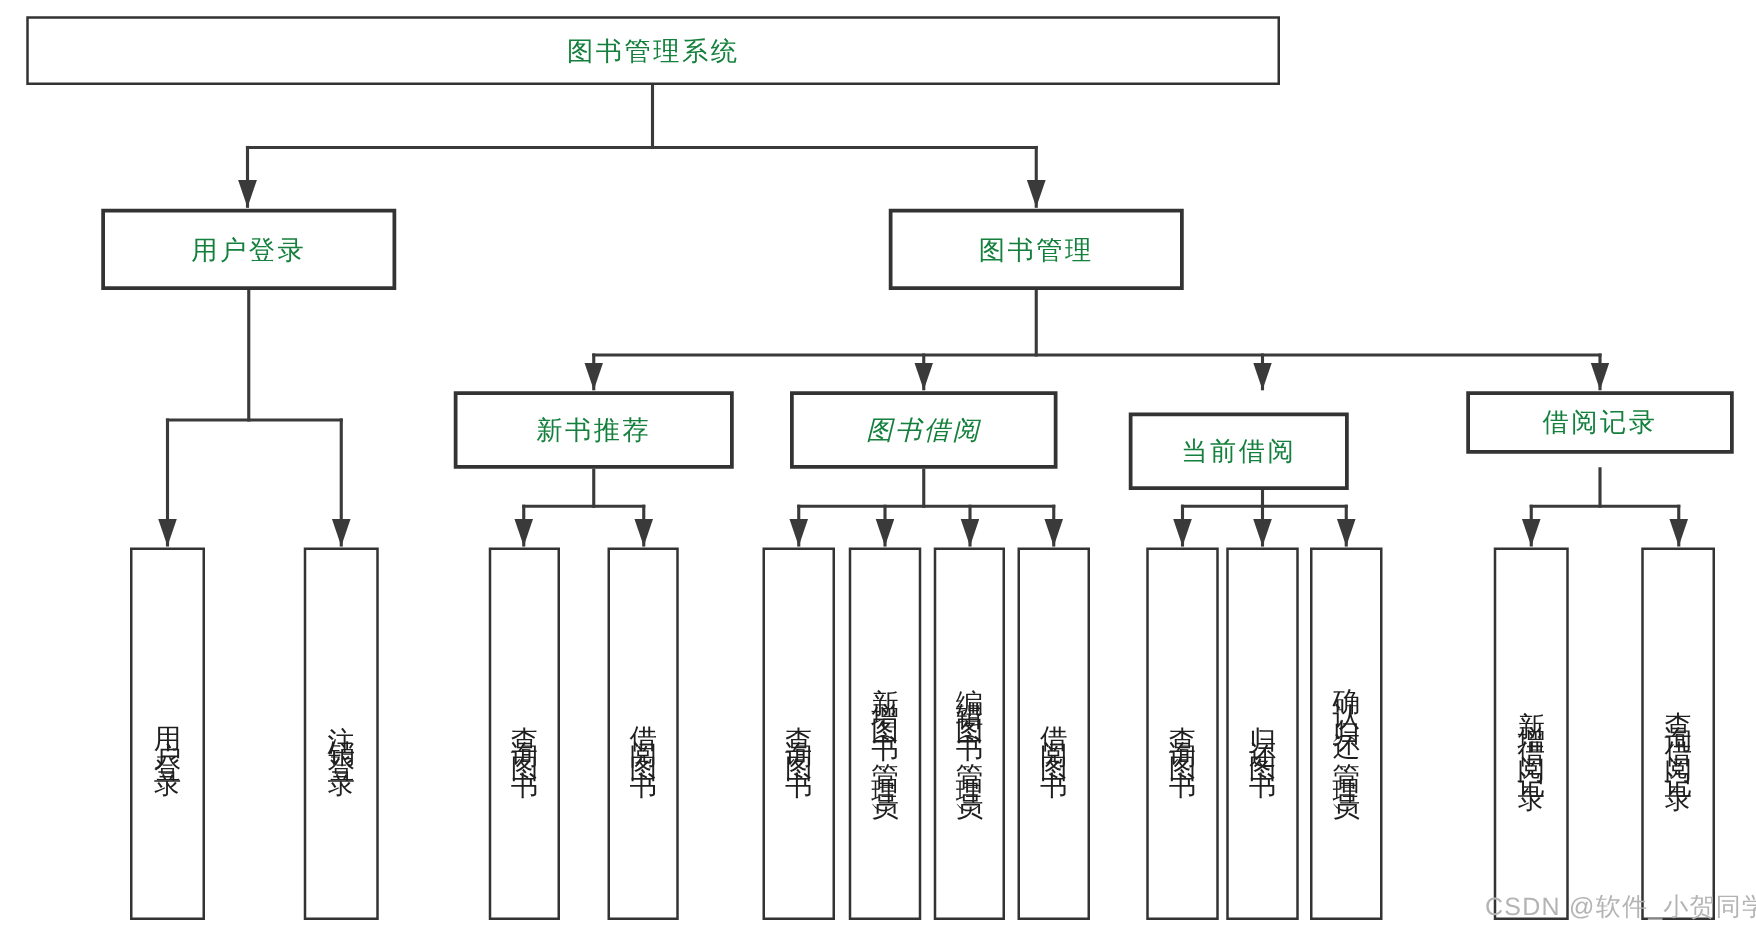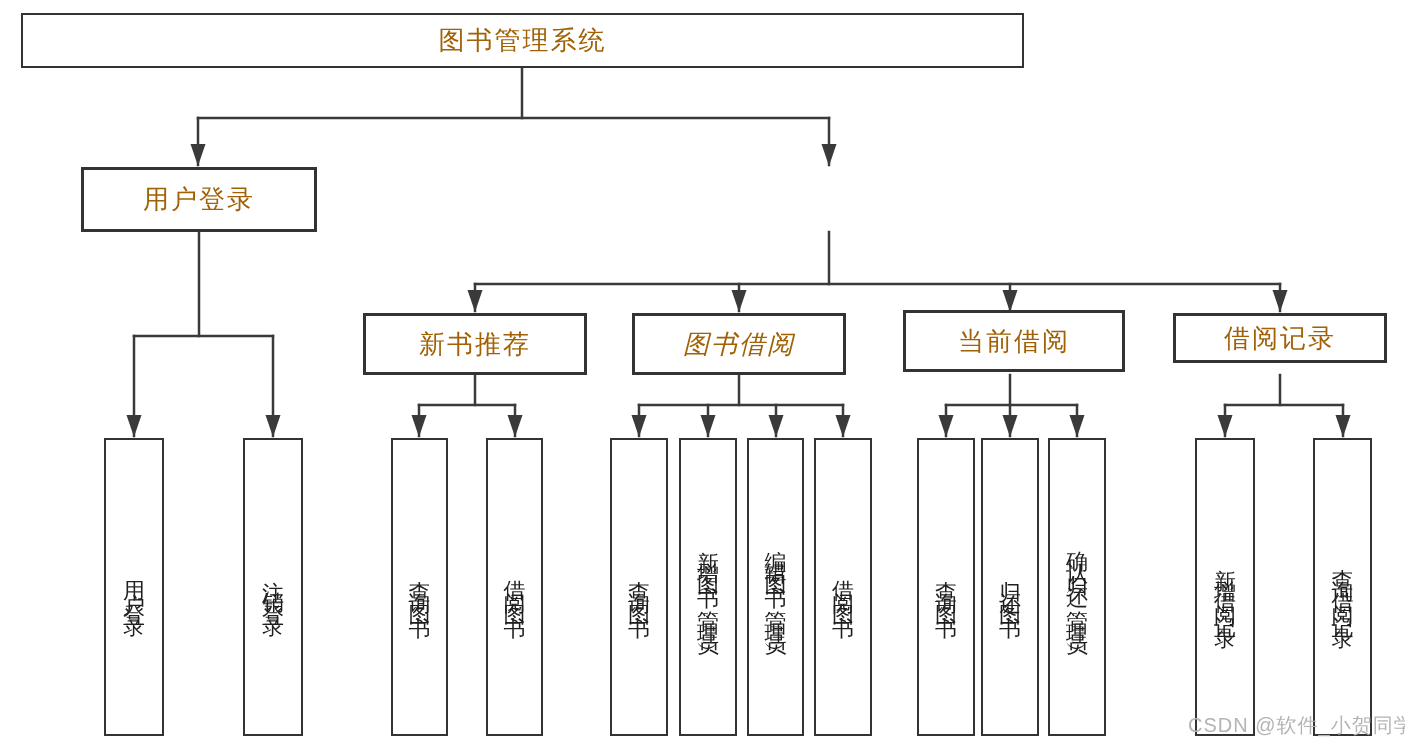--- a/index.html
+++ b/index.html
@@ -18,23 +18,23 @@
     position:absolute;
     box-sizing:border-box;
     background:#ffffff;
     border:2.5px solid #333333;
     display:flex;
     align-items:center;
     justify-content:center;
   }
   .box.l2, .box.l3 { border-width:3px; }
   .lbl {
-    font-size:26px;
+    font-size:21px;
     letter-spacing:2px;
-    color:#a16207;
+    color:#15803d;
     white-space:nowrap;
   }
   .vtext {
     writing-mode:vertical-rl;
     text-orientation:mixed;
     font-size:22px;
     line-height:1;
     letter-spacing:12px;
     color:#1f1f1f;
     white-space:nowrap;
@@ -104,28 +104,31 @@
     </g>
   </svg>
 
   <div class="box root" style="left:21px; top:13px; width:1003px; height:55px;">
     <span class="lbl">图书管理系统</span>
   </div>
 
   <div class="box l2" style="left:81px; top:167px; width:236px; height:65px;">
     <span class="lbl">用户登录</span>
   </div>
+  <div class="box l2" style="left:711px; top:167px; width:236px; height:65px;">
+    <span class="lbl">图书管理</span>
+  </div>
 
   <div class="box l3" style="left:363px; top:313px; width:224px; height:62px;">
     <span class="lbl">新书推荐</span>
   </div>
   <div class="box l3" style="left:632px; top:313px; width:214px; height:62px;font-style:italic;">
     <span class="lbl">图书借阅</span>
   </div>
-  <div class="box l3" style="left:903px; top:310px; width:222px; height:62px;">
+  <div class="box l3" style="left:903px; top:330px; width:176px; height:62px;">
     <span class="lbl">当前借阅</span>
   </div>
   <div class="box l3" style="left:1173px; top:313px; width:214px; height:50px;">
     <span class="lbl">借阅记录</span>
   </div>
 
   <div class="box leaf" style="left:104px; top:438px; width:60px; height:298px;">
     <span class="vtext">用户登录</span>
   </div>
   <div class="box leaf" style="left:243px; top:438px; width:60px; height:298px;">

